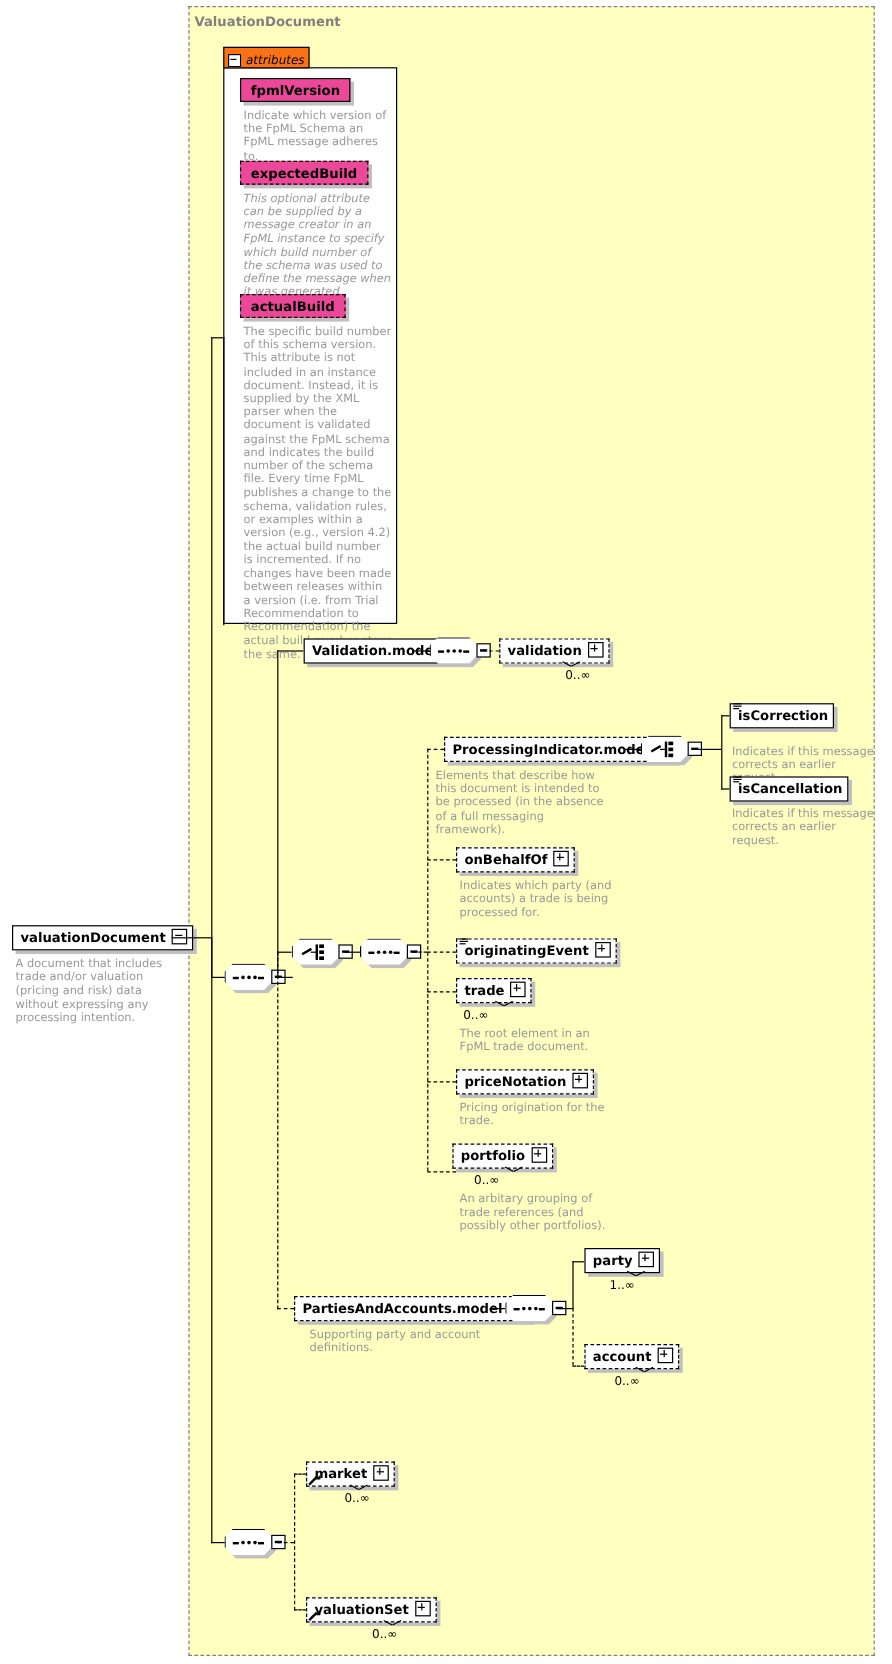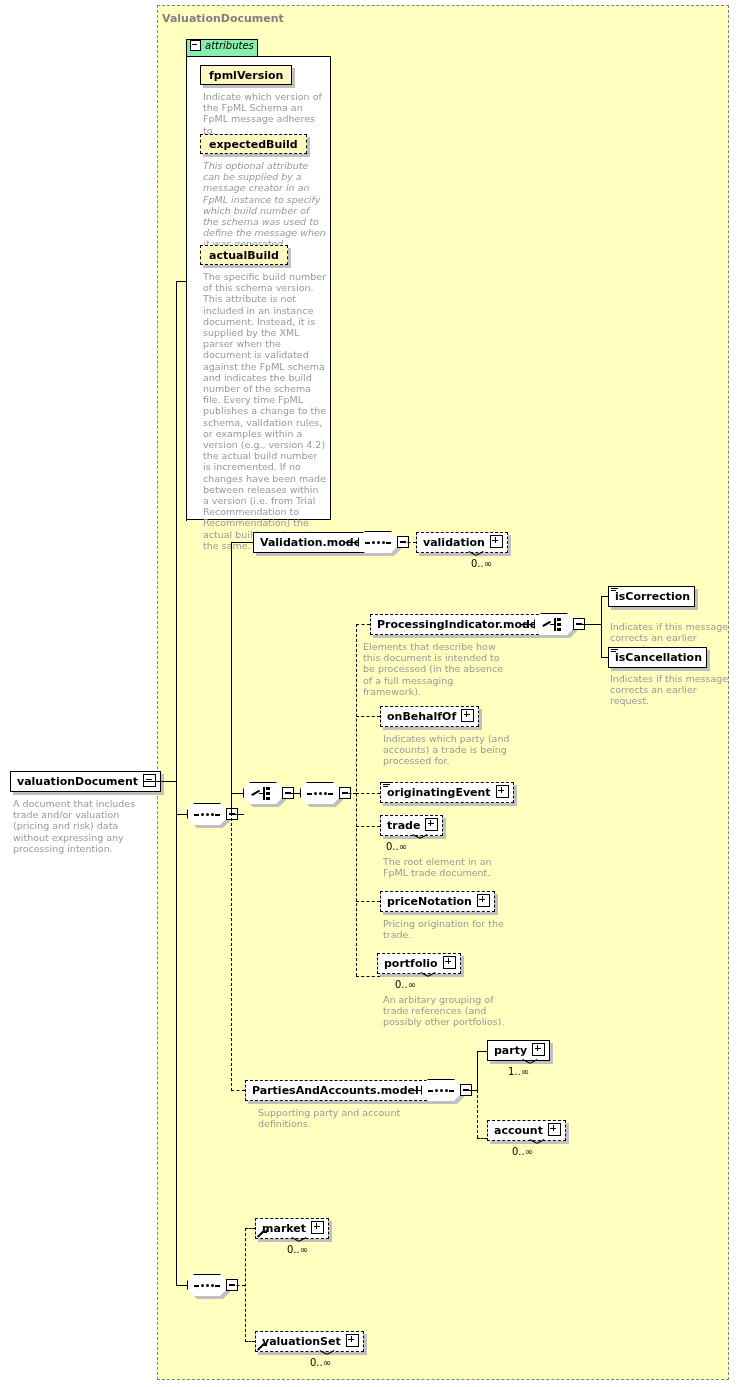--- a/index.html
+++ b/index.html
@@ -17,22 +17,22 @@
   .panel-title{
     position:absolute;left:162px;top:12px;
     font-size:11px;font-weight:bold;color:#808080;
     font-family:"DejaVu Sans","Liberation Sans",sans-serif;
     letter-spacing:0px;
   }
 
   
   .attr-tab{
     position:absolute;left:186px;top:39px;width:72px;height:18px;
-    background:#86efac;border:1px solid #000000;box-sizing:border-box;
-    display:flex;align-items:flex-start;gap:4px;padding-left:3px;
+    background:#f97316;border:1px solid #000000;box-sizing:border-box;
+    display:flex;align-items:flex-end;gap:4px;padding-left:3px;
   }
   .attr-tab .lbl{font-size:10px;font-style:italic;color:#000;}
   .attr-body{
     position:absolute;left:186px;top:56px;width:145px;height:464px;
     background:#ffffff;border:1px solid #000000;box-sizing:border-box;
   }
 
   
   .pmbox{
     width:9px;height:9px;border:1px solid #000;background:#fff;
@@ -54,21 +54,21 @@
     box-shadow:3px 3px 0 0 #c0c0c0;
   }
   .ebox.dashed{border:1px dashed #000;text-align:right;}
   .ebox .exp{margin-left:5px;}
   .ebox .exp .pmbox{width:11px;height:11px;border:1.5px solid #000;}
   .ebox .exp .pmbox::before{left:1.5px;top:4px;width:6px;}
   .ebox .exp .pmbox::after{left:4px;top:1.5px;height:6px;width:1px;}
 
   
   .abox{
-    position:absolute;background:#fef9c3;border:1px solid #000;
+    position:absolute;background:#ec4899;border:1px solid #000;
     box-sizing:border-box;height:20px;
     display:flex;align-items:center;padding:0 8px;
     font-size:11px;font-weight:bold;color:#000;white-space:nowrap;
     box-shadow:3px 3px 0 0 #c0c0c0;
   }
   .abox.dashed{border:1px dashed #000;}
 
   
   .desc{
     position:absolute;font-size:9.5px;color:#999999;line-height:11.2px;

